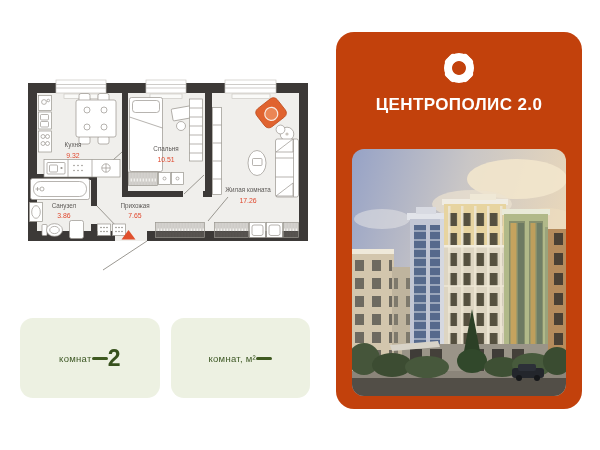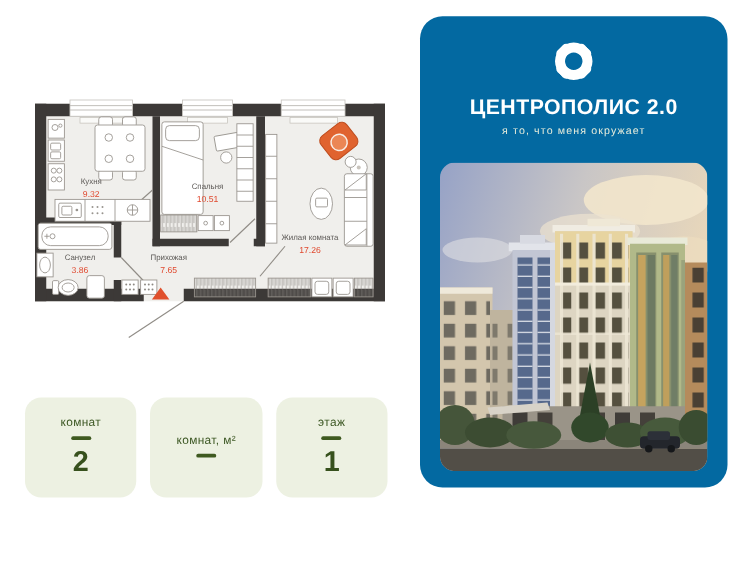--- a/index.html
+++ b/index.html
@@ -6,27 +6,27 @@
   .page{position:relative;width:600px;height:450px;background:#ffffff;overflow:hidden;
         font-family:"Liberation Sans",sans-serif;}
   
   .plan-wrap{position:absolute;left:20px;top:58px;width:296px;height:226px;}
   .plan-wrap svg{display:block;width:100%;height:100%;}
   svg text{font-family:"Liberation Sans",sans-serif;}
   .room-name{font-size:6.3px;fill:#5c5956;}
   .room-area{font-size:6.9px;fill:#e0492f;}
   
   .cards{position:absolute;left:20px;top:318px;width:290px;height:80px;display:flex;gap:11px;}
-  .card{flex:1;background:#edf1e2;border-radius:13px;display:flex;flex-direction:column;
+  .card{flex:1;background:#edf1e2;border-radius:13px;display:flex;flex-direction:row;
         align-items:center;justify-content:center;}
   .card-label{font-size:9.5px;color:#3d5824;letter-spacing:.3px;}
   .card-dash{width:16px;height:3px;background:#3f5a20;border-radius:2px;margin:5px 0 4px;}
   .card-value{font-size:23px;font-weight:700;color:#37511d;}
   
-  .panel{position:absolute;left:336px;top:13px;width:246px;height:377px;background:#0369a1;
+  .panel{position:absolute;left:336px;top:32px;width:246px;height:377px;background:#c2410c;
          border-radius:18px;}
   .logo{position:absolute;left:50%;top:15px;transform:translateX(-50%);}
   .brand-title{position:absolute;top:63px;width:100%;text-align:center;color:#ffffff;
                font-size:17px;font-weight:600;letter-spacing:.4px;}
   .brand-subtitle{position:absolute;top:86px;width:100%;text-align:center;color:#e6ecdb;
                   font-size:8.5px;letter-spacing:.9px;}
   .photo{position:absolute;left:16px;top:117px;width:214px;height:247px;border-radius:12px;
          overflow:hidden;}
   .photo svg{display:block;width:100%;height:100%;}
 </style>
@@ -231,38 +231,32 @@
   <div class="cards">
     <div class="card">
       <div class="card-label">комнат</div>
       <div class="card-dash"></div>
       <div class="card-value">2</div>
     </div>
     <div class="card">
       <div class="card-label">комнат, м²</div>
       <div class="card-dash"></div>
     </div>
-    <div class="card">
-      <div class="card-label">этаж</div>
-      <div class="card-dash"></div>
-      <div class="card-value">1</div>
-    </div>
   </div>
 
   <div class="panel">
     <svg class="logo" width="46" height="42" viewBox="-23 -21 46 42">
       <g fill="none" stroke="#ffffff" stroke-width="8" stroke-linecap="round">
         <path d="M-10,-6 Q0,-16 10,-6"></path>
         <path d="M-10,6 Q0,16 10,6"></path>
         <path d="M-6,-10 Q-16,0 -6,10"></path>
         <path d="M6,-10 Q16,0 6,10"></path>
       </g>
     </svg>
     <div class="brand-title">ЦЕНТРОПОЛИС 2.0</div>
-    <div class="brand-subtitle">я то, что меня окружает</div>
 
     <div class="photo">
       <svg viewBox="0 0 214 247">
         <defs>
           <linearGradient id="sky" x1="0" y1="0" x2="1" y2="0.35">
             <stop offset="0" stop-color="#96a2c6"></stop>
             <stop offset="0.5" stop-color="#c9c6c6"></stop>
             <stop offset="1" stop-color="#ead8ba"></stop>
           </linearGradient>
           <pattern id="winA" width="17" height="18" patternUnits="userSpaceOnUse">

